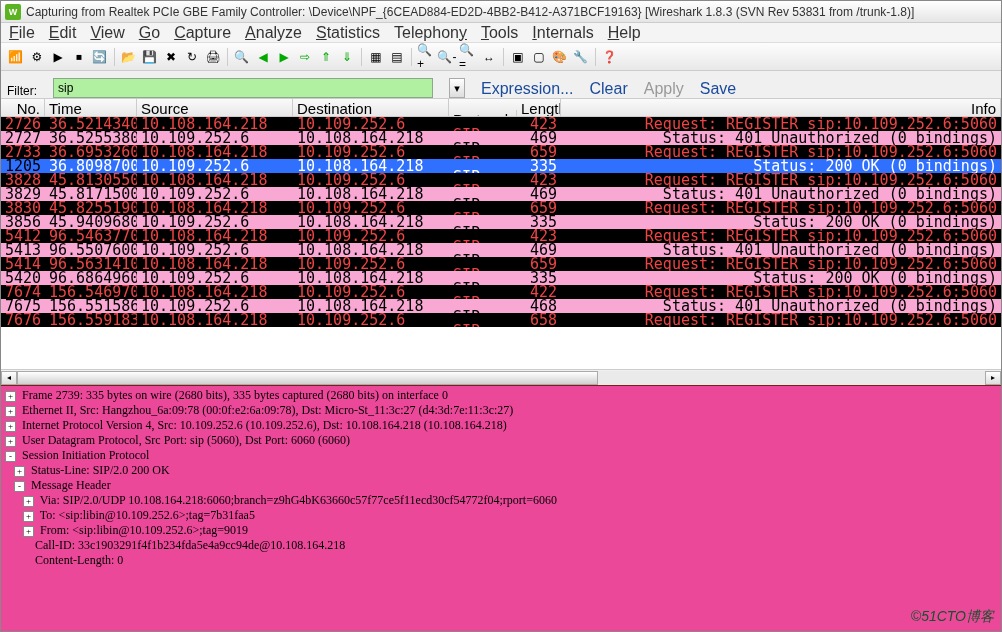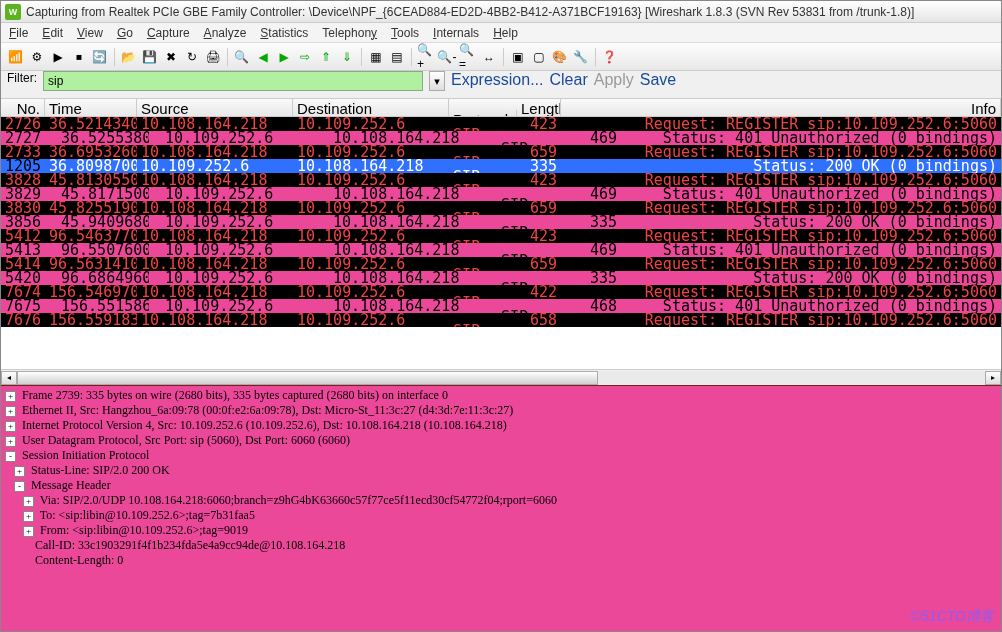--- a/index.html
+++ b/index.html
@@ -3,62 +3,62 @@
 <meta charset="utf-8">
 <style>
 * { margin: 0; padding: 0; box-sizing: border-box; }
 body { font-family: "Segoe UI", Tahoma, sans-serif; font-size: 11px; background: #f0f0f0; width: 1002px; height: 632px; overflow: hidden; border: 1px solid #888; }
 
 .titlebar { background: linear-gradient(to bottom, #fff, #e5e5e5); height: 22px; display: flex; align-items: center; padding: 0 4px; border-bottom: 1px solid #ccc; }
 .titlebar .icon { width: 16px; height: 16px; background: #5bb321; border-radius: 2px; margin-right: 5px; display:flex; align-items:center; justify-content:center; color:#fff; font-size:9px; font-weight:bold;}
 .titlebar .title { flex: 1; font-size: 12px; color: #333; }
 
 .menubar { background: #f4f4f4; height: 20px; display: flex; align-items: center; padding: 0 8px; gap: 14px; border-bottom: 1px solid #ddd; }
-.menubar span { font-size: 12px; color: #333; cursor: default; }
+.menubar span { font-size: 16px; color: #333; cursor: default; }
 .menubar span u { text-decoration: underline; }
 
 .toolbar { background: linear-gradient(to bottom, #fdfdfd, #e8e8e8); height: 28px; display: flex; align-items: center; padding: 0 6px; gap: 3px; border-bottom: 1px solid #ccc; }
 .tbtn { width: 18px; height: 18px; display:flex; align-items:center; justify-content:center; border-radius:2px; font-size:12px; cursor:default;}
 .tsep { width: 1px; height: 18px; background: #ccc; margin: 0 2px; }
 
-.filterbar { background: #f0f0f0; height: 28px; display: flex; align-items: flex-start; padding: 0 6px; gap: 6px; border-bottom: 1px solid #ccc; }
+.filterbar { background: #f0f0f0; height: 28px; display: flex; align-items: flex-end; padding: 0 6px; gap: 16px; border-bottom: 1px solid #ccc; }
 .filterbar .lbl { font-size: 12px; }
 .filterbar .field { flex: 0 0 380px; height: 20px; background: #b0f0a0; border: 1px solid #8a8; padding: 1px 4px; font-size: 12px; font-family: inherit; }
 .filterbar .dd { width: 16px; height: 20px; border: 1px solid #aaa; background: linear-gradient(#fff,#ddd); display:flex; align-items:center; justify-content:center;}
 .filterbar .link { color: #1a4a9c; cursor: default; font-size:16px;}
 .filterbar .link.dis { color: #999; }
 
 .packet-list { background: #fff; height: 270px; overflow: hidden; font-family: "Lucida Console", Consolas, monospace; font-size: 15px; position: relative;}
 .plh { background: linear-gradient(#fafafa,#e8e8e8); height: 18px; display: flex; border-bottom: 1px solid #ccc; }
 .plh div { padding: 1px 4px; border-right: 1px solid #ccc; font-family: "Segoe UI", Tahoma, sans-serif; white-space:nowrap; overflow:hidden;}
 .c-no { width: 44px; text-align: right; padding-right:4px;}
 .c-time { width: 92px; }
 .c-src { width: 156px; }
 .c-dst { width: 156px; }
 .c-proto { width: 68px; margin-top: 11px; }
 .c-len { width: 44px; text-align:right;}
 .c-info { flex: 1; text-align: right; }
 .rows { height: 252px; overflow: hidden;}
 .row { display: flex; height: 14px; line-height: 14px; white-space: nowrap; }
 .row div { padding: 0 4px; overflow: hidden; }
 .row.black { background: #000; color: #ee4444; }
-.row.cyan { background: #ec4899; color: #000; gap: 12px; }
+.row.cyan { background: #f9a8d4; color: #000; }
 .row.blue { background: #3070ff; color: #fff; }
 .row.cyan .c-no, .row.blue .c-no { color:#000; }
 
 .hscroll { height: 16px; background: #f0f0f0; border-top: 1px solid #ccc; display:flex; align-items:center;}
 .hscroll .arrow { width:16px; height:14px; background:linear-gradient(#fff,#ddd); border:1px solid #aaa; display:flex;align-items:center;justify-content:center;font-size:8px;}
 .hscroll .track { flex:1; height:14px; background:#eaeaea; position:relative;}
 .hscroll .thumb { position:absolute; left:0; width:60%; height:100%; background:linear-gradient(#fff,#d0d0d0); border:1px solid #aaa;}
 
 .details { background: #ec4899; height: 246px; overflow: auto; font-family: Liberation Serif, serif; font-size: 12px; padding: 2px 4px; border-top: 1px solid #7f1d1d; line-height: 15px;}
 .dn { white-space: nowrap; }
 .dn .exp { display:inline-block; width:11px; height:11px; border:1px solid #888; text-align:center; line-height:9px; font-size:9px; margin-right:3px; vertical-align:middle; background:#fff;}
 
-.watermark { position: absolute; right: 8px; bottom: 6px; color: #8b5cf6; font-size: 14px; font-style: italic; pointer-events:none;}
+.watermark { position: absolute; right: 8px; bottom: 6px; color: #14532d; font-size: 14px; font-style: italic; pointer-events:none;}
 </style>
 </head>
 <body>
 
 <div class="titlebar">
   <span class="icon">W</span>
   <span class="title">Capturing from Realtek PCIe GBE Family Controller: \Device\NPF_{6CEAD884-ED2D-4BB2-B412-A371BCF19163}   [Wireshark 1.8.3  (SVN Rev 53831 from /trunk-1.8)]</span>
 </div>
 
 <div class="menubar">

